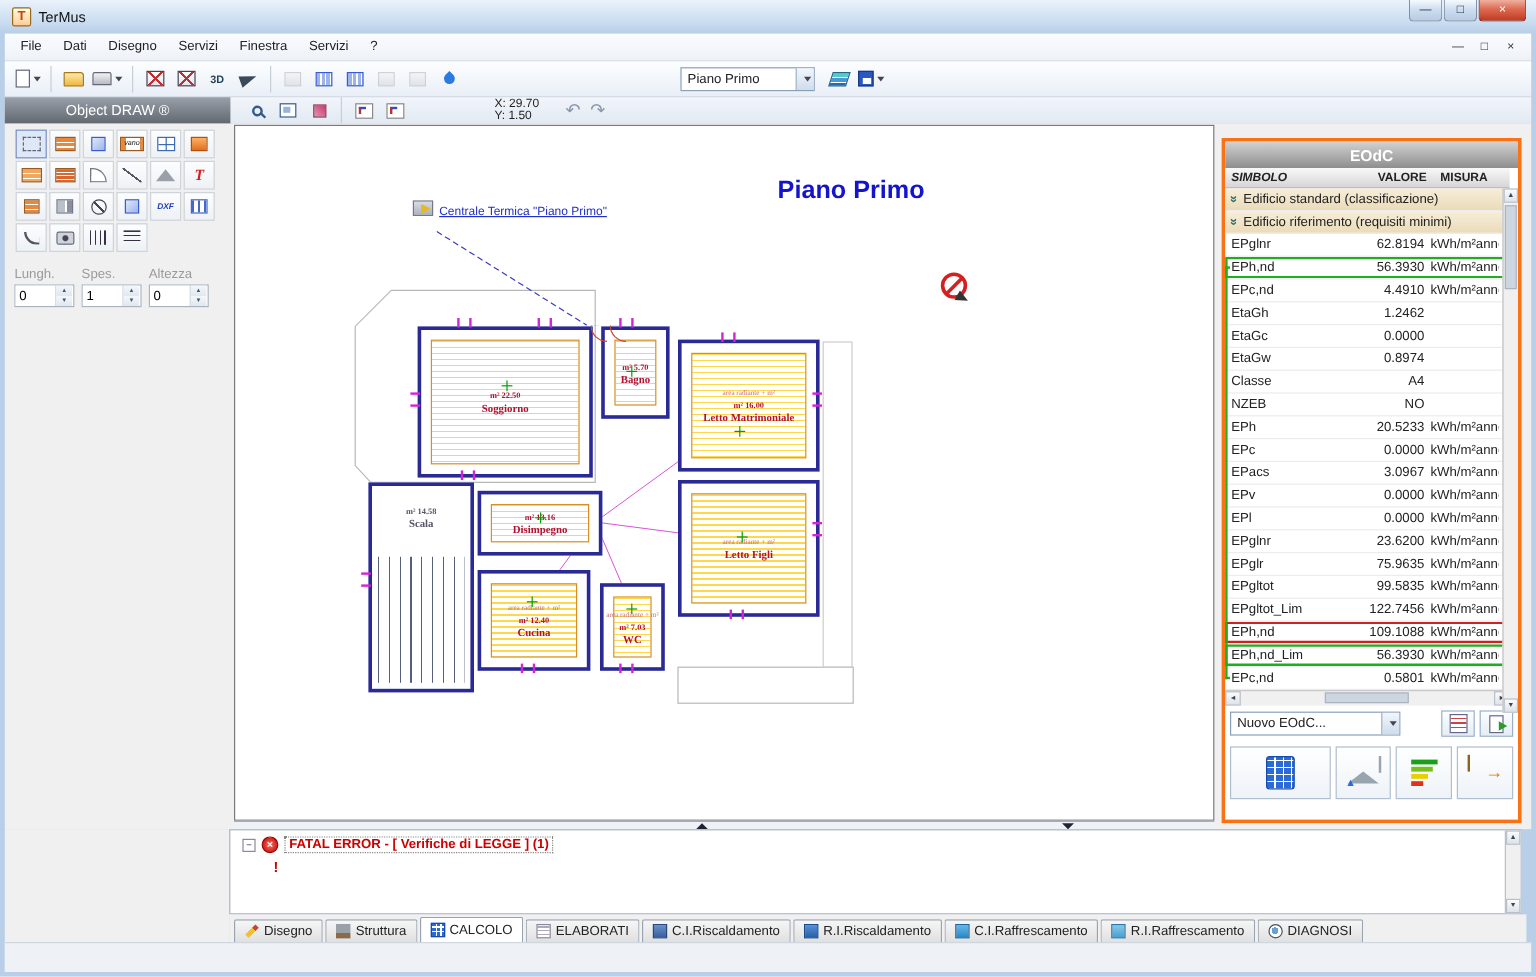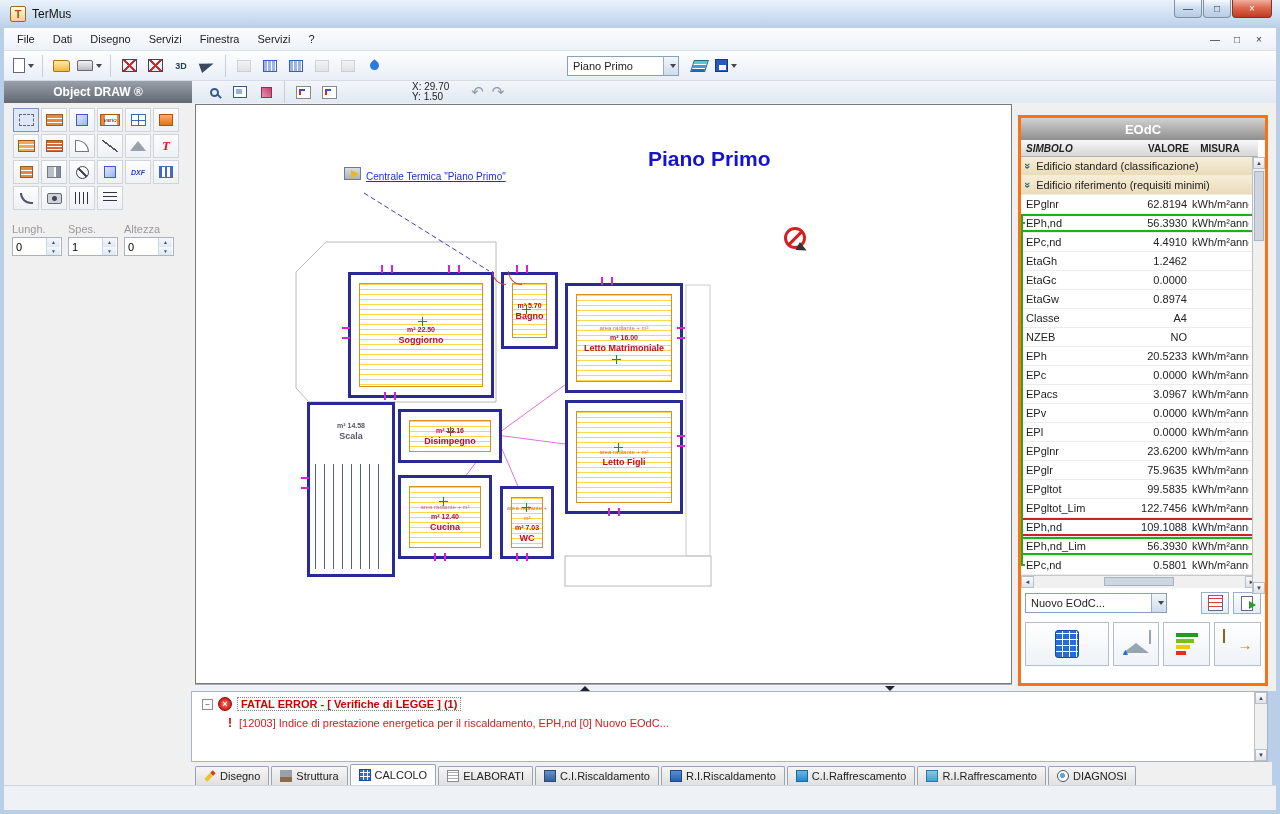--- a/index.html
+++ b/index.html
@@ -58,21 +58,21 @@
   .ic-snap i{position:absolute;left:2px;top:2px;width:6px;height:6px;border-left:2px solid #c03030;border-top:2px solid #3050c0;}
   .combo{display:flex;align-items:center;border:1px solid #8aa0b8;background:#fff;height:20px;width:112px;padding-left:5px;}
   .combo .cval{flex:1;overflow:hidden;white-space:nowrap;}
   .combo .cab{width:15px;height:18px;border-left:1px solid #9ab0c8;background:linear-gradient(#f2f6fb,#cfdcec);
     display:flex;align-items:center;justify-content:center;}
   .uarrow{font-size:15px;color:#8a98ac;padding:0 4px;}
 
   
   .row2{position:absolute;left:4px;top:81px;width:1272px;height:22px;background:linear-gradient(#f2f5fa,#e2e9f2);
     display:flex;align-items:center;}
-  .odheader{width:188px;height:22px;background:linear-gradient(#9aa0aa,#62686f);color:#fff;font-weight:bold;
+  .odheader{width:188px;height:22px;background:linear-gradient(#9aa0aa,#62686f);color:#fff;font-weight:normal;
     display:flex;align-items:center;justify-content:center;font-size:12px;}
   .coords{margin-left:70px;font-size:10px;line-height:10px;color:#222;}
 
   
   .main{position:absolute;left:4px;top:103px;width:1272px;height:588px;background:#f0f0f0;}
   .sidebar{position:absolute;left:0;top:0;width:191px;height:588px;}
   .tools{display:flex;flex-wrap:wrap;width:170px;margin:4px 0 0 8px;}
   .tool{width:26px;height:24px;margin:1px;border:1px solid #cfd4da;background:linear-gradient(#fcfdfe,#eef1f5);
     display:flex;align-items:center;justify-content:center;}
   .tool.selected{border-color:#7a90c0;background:#dfe8f6;}
@@ -113,21 +113,21 @@
   
   .canvas{position:absolute;left:191px;top:1px;width:817px;height:580px;background:#fff;border:1px solid #7a7a7a;overflow:hidden;}
   .overlay{position:absolute;left:0;top:0;z-index:1;}
   .plan-title{position:absolute;left:452px;top:42px;color:#1414cc;font-weight:bold;font-size:21px;z-index:3;}
   .ct-icon{position:absolute;left:148px;top:62px;width:17px;height:13px;background:linear-gradient(#d8dde4,#aab2bc);border:1px solid #778;z-index:3;}
   .ct-icon i{position:absolute;right:1px;top:2px;width:0;height:0;border-top:4px solid transparent;border-bottom:4px solid transparent;border-left:8px solid #e8b820;}
   .ct-link{position:absolute;left:170px;top:66px;color:#2030c8;text-decoration:underline;font-size:10px;z-index:3;}
   .room{position:absolute;border:3px solid #2a2a96;background:#fff;z-index:2;}
   .hatch{position:absolute;left:8px;top:8px;right:8px;bottom:8px;border:1px solid #d89020;
     background:repeating-linear-gradient(180deg,#ffd84a 0 1px,rgba(0,0,0,0) 1px 5px);}
-  .rlabel{position:absolute;left:0;right:0;top:50%;transform:translateY(-50%);text-align:center;color:#b01230;line-height:10px;z-index:2;}
+  .rlabel{position:absolute;left:0;right:0;top:50%;transform:translateY(-50%);text-align:center;color:#b01230;line-height:10px;z-index:2;font-family:Liberation Serif, serif;}
   .rlabel .note{display:block;font-size:6px;color:#c87070;font-weight:normal;}
   .rlabel .rarea{display:block;font-size:7px;font-weight:bold;}
   .rlabel .rname{display:block;font-size:9px;font-weight:bold;}
   .room.scala .rlabel{color:#556;top:16px;transform:none;}
   .stairsfill{position:absolute;left:5px;right:5px;bottom:5px;height:105px;
     background:repeating-linear-gradient(90deg,#55607a 0 1px,transparent 1px 9px);}
   .wm{position:absolute;width:12px;height:8px;border-left:2px solid #d822d8;border-right:2px solid #d822d8;z-index:3;}
   .wmv{position:absolute;width:8px;height:12px;border-top:2px solid #d822d8;border-bottom:2px solid #d822d8;z-index:3;}
   .gp{position:absolute;width:9px;height:9px;z-index:3;
     background:linear-gradient(#00a000,#00a000) center/9px 1px no-repeat,linear-gradient(#00a000,#00a000) center/1px 9px no-repeat;}
@@ -740,21 +740,20 @@
   <div class="bottomleft"></div>
 
   <div class="errpanel">
     <div class="errline1">
       <span class="expbox">−</span>
       <span class="errx">×</span>
       <span class="errtitle">FATAL ERROR - [ Verifiche di LEGGE ] (1)</span>
     </div>
     <div class="errline2">
       <span class="excl">!</span>
-      <span class="errdetail">[12003] Indice di prestazione energetica per il riscaldamento, EPH,nd [0] Nuovo EOdC...</span>
     </div>
     <div class="errvsb">
       <div class="sa">▲</div>
       <div class="sa bot">▼</div>
     </div>
   </div>
 
   <div class="tabbar">
     <div class="tab">
         <i class="ti ti-pencil">

